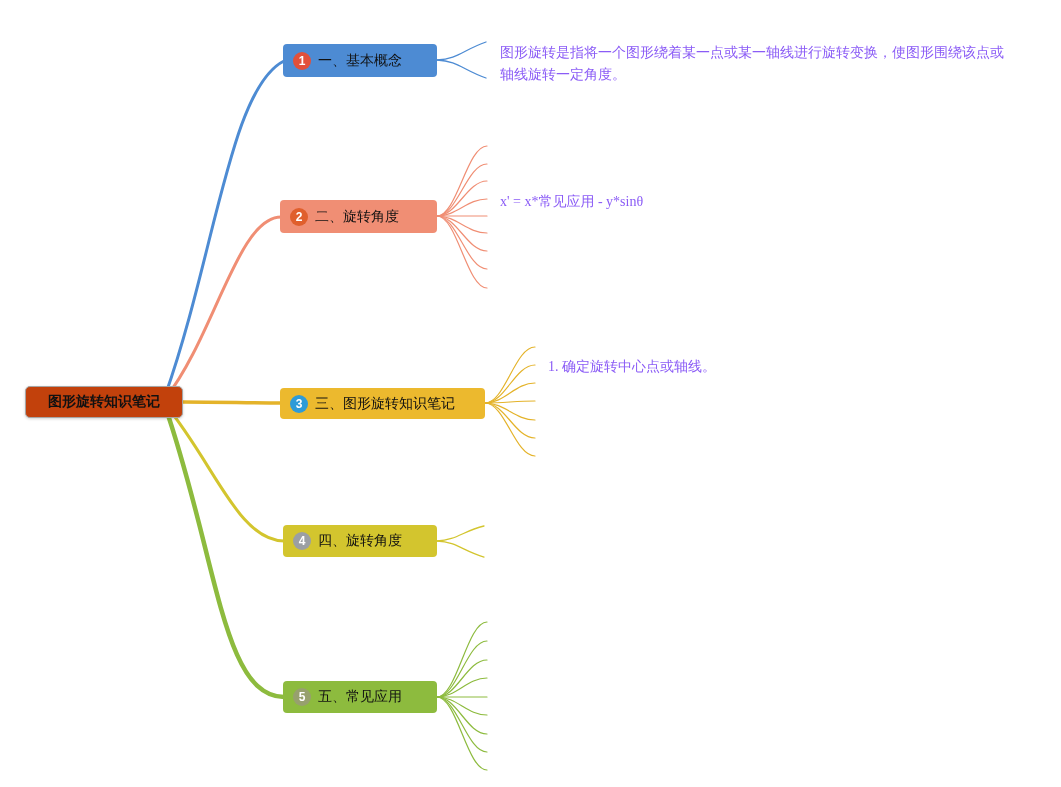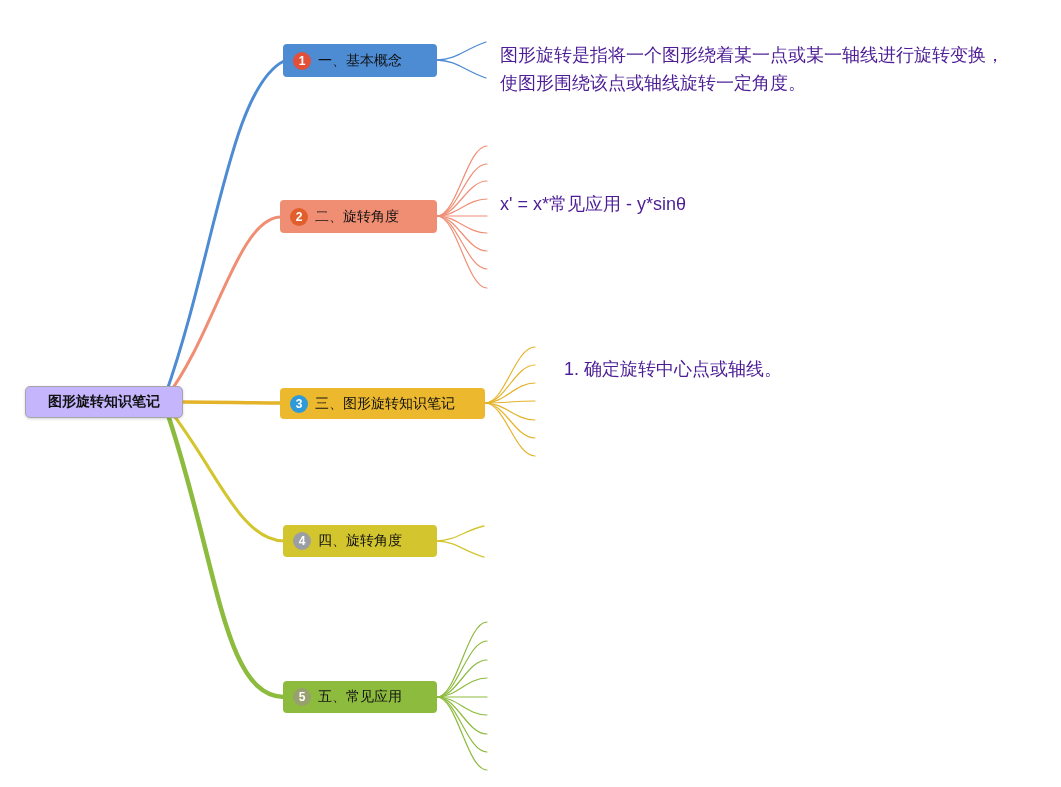--- a/index.html
+++ b/index.html
@@ -8,31 +8,31 @@
     font-family:"Liberation Sans","DejaVu Sans",sans-serif;color:#000;background:#fff;
   }
   #edges{position:absolute;left:0;top:0;width:1061px;height:787px;}
   #edges path{fill:none;stroke-linecap:round;}
   .node{
     position:absolute;box-sizing:border-box;height:33px;
     display:flex;align-items:center;gap:7px;padding:0 10px;
     border-radius:4px;font-size:14px;color:#111;white-space:nowrap;
   }
   .root{
-    height:32px;justify-content:center;background:#c4b5fd;
+    height:32px;justify-content:center;background:#c2410c;
     border:1px solid #a6a6a6;border-radius:5px;font-weight:bold;
     box-shadow:0 1px 3px rgba(0,0,0,.18);padding:0 14px;
   }
   .badge{
     flex:0 0 auto;width:18px;height:18px;border-radius:50%;
     display:flex;align-items:center;justify-content:center;
     color:#fff;font-size:12px;font-weight:bold;line-height:1;
   }
   .note{
-    position:absolute;font-size:18px;line-height:1.55;color:#4c1d95;
+    position:absolute;font-size:14px;line-height:1.55;color:#8b5cf6;font-family:Liberation Serif, serif;
   }
 </style>
 </head>
 <body>
 
 <div id="canvas">
 
   <svg id="edges" viewBox="0 0 1061 787" xmlns="http://www.w3.org/2000/svg">
 
     <g stroke="#4d8bd3" stroke-width="3">
@@ -100,21 +100,21 @@
   <div class="node" style="left: 280px; top: 200px; width: 157px; background: rgb(240, 142, 116);">
     <span class="badge" style="background: rgb(224, 95, 45);">2</span>
     <span>二、旋转角度</span>
   </div>
   <div class="note" style="left:500px;top:191px;width:520px;">x' = x*常见应用 - y*sinθ</div>
 
   <div class="node" style="left: 280px; top: 388px; width: 205px; height: 31px; background: rgb(236, 185, 46);">
     <span class="badge" style="background: rgb(46, 155, 216);">3</span>
     <span>三、图形旋转知识笔记</span>
   </div>
-  <div class="note" style="left:548px;top:356px;width:460px;margin-left:16px;">1. 确定旋转中心点或轴线。</div>
+  <div class="note" style="left:548px;top:356px;width:460px;">1. 确定旋转中心点或轴线。</div>
 
   <div class="node" style="left: 283px; top: 525px; width: 154px; height: 32px; background: rgb(211, 197, 46);">
     <span class="badge" style="background: rgb(155, 159, 163);">4</span>
     <span>四、旋转角度</span>
   </div>
 
   <div class="node" style="left: 283px; top: 681px; width: 154px; height: 32px; background: rgb(141, 187, 62);">
     <span class="badge" style="background: rgb(151, 160, 110);">5</span>
     <span>五、常见应用</span>
   </div>

